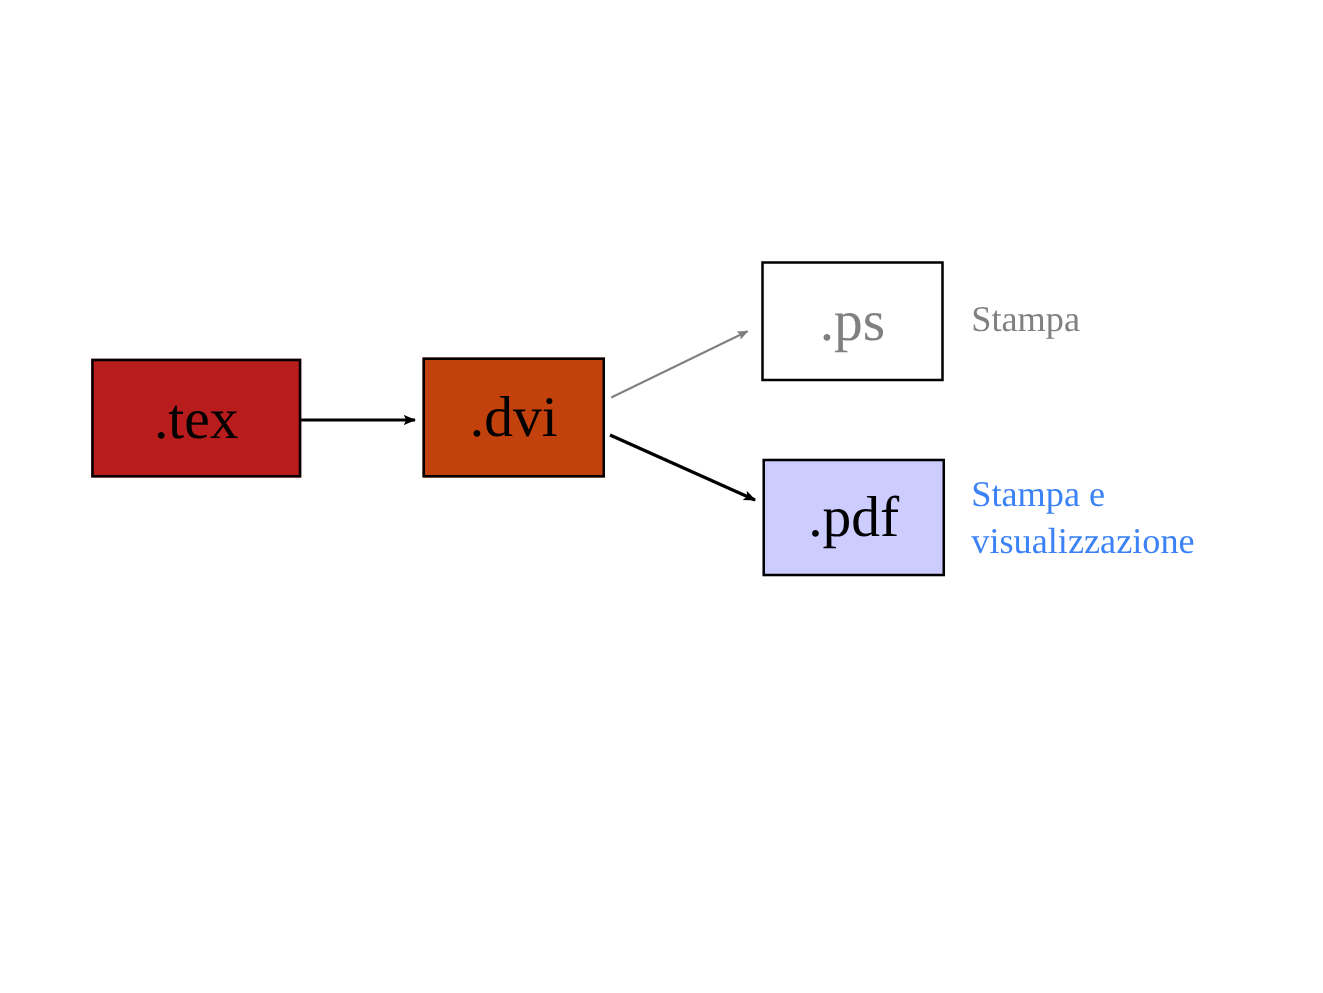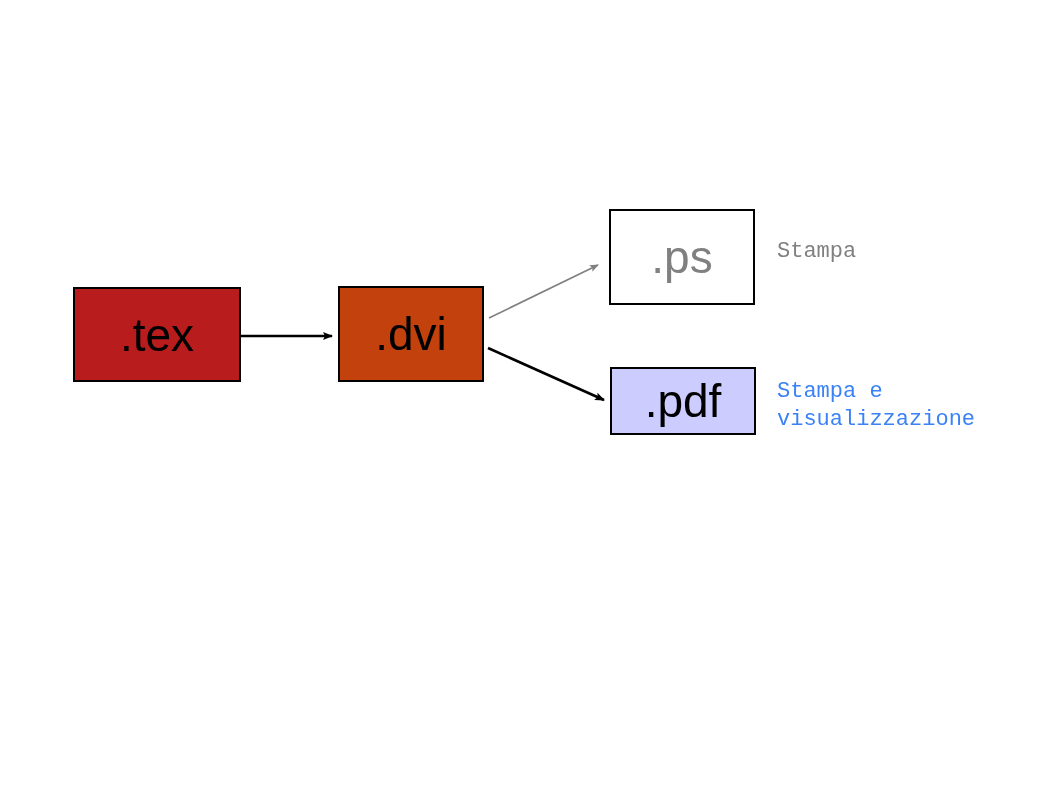--- a/index.html
+++ b/index.html
@@ -17,21 +17,21 @@
   }
   .node {
     position: absolute;
     box-sizing: border-box;
     border: 2px solid #000000;
     display: flex;
     align-items: center;
     justify-content: center;
   }
   .node-label {
-    font-family: Liberation Sans, sans-serif;
+    font-family: Liberation Serif, serif;
     font-size: 46px;
     line-height: 1;
     letter-spacing: 0px;
     white-space: pre;
   }
   #node-tex {
     left: 73px;
     top: 287px;
     width: 168px;
     height: 95px;
@@ -48,30 +48,30 @@
     left: 609px;
     top: 209px;
     width: 146px;
     height: 96px;
     background: #ffffff;
   }
   #node-pdf {
     left: 610px;
     top: 367px;
     width: 146px;
-    height: 68px;
+    height: 94px;
     background: #ccccff;
   }
   .label-dark { color: #000000; }
   .label-gray { color: #808080; }
 
   .annotation {
     position: absolute;
-    font-family: Liberation Mono, monospace;
-    font-size: 22px;
+    font-family: Liberation Serif, serif;
+    font-size: 29px;
     line-height: 1.26;
     white-space: pre-line;
   }
   #annotation-stampa {
     left: 777px;
     top: 238px;
     color: #808080;
   }
   #annotation-stampa-visual {
     left: 777px;

